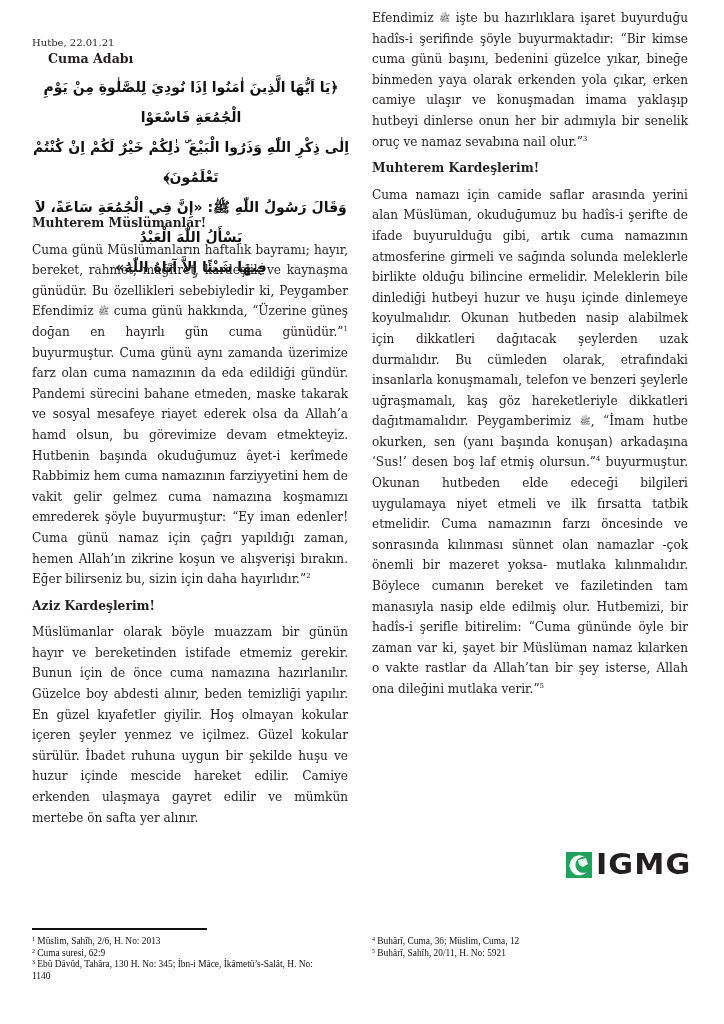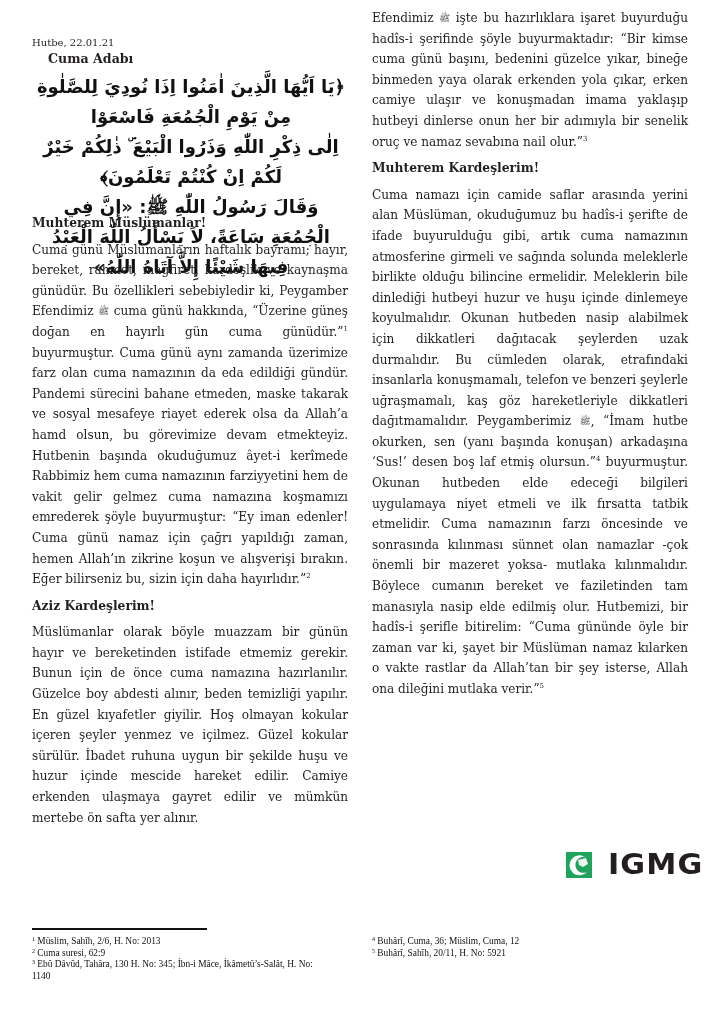--- a/index.html
+++ b/index.html
@@ -15,35 +15,35 @@
   }
   .col-left { left: 32px; }
   .col-right { left: 372px; }
   .col p { margin: 0; }
   .header-date { position: absolute; top: 35px; left: 32px; font-size: 10px; line-height: 16px; }
   .header-title { position: absolute; top: 51px; left: 32px; font-size: 12.6px; line-height: 16px; font-weight: bold; margin-left: 16px; }
   .arabic {
     position: absolute; left: 32px; width: 318px; top: 72px;
     direction: rtl; text-align: center;
     font-family: "DejaVu Sans", sans-serif; font-weight: bold;
-    font-size: 18px; line-height: 30px; color: #111;
+    font-size: 14px; line-height: 30px; color: #111;
   }
   .h { font-weight: bold; font-size: 12.3px; margin: 0; }
   .b { font-weight: normal; }
   sup { font-size: 7px; line-height: 0; vertical-align: 5px; }
   .salavat { font-size: 9px; vertical-align: 1px; }
   .fn-rule { position: absolute; top: 928px; left: 32px; width: 175px; height: 1.5px; background: #111; }
   .footnotes {
     position: absolute; font-family: "Liberation Serif", serif;
     font-size: 9.4px; line-height: 11.6px; color: #111; width: 320px;
   }
   .fn-left { left: 32px; top: 936px; }
   .fn-right { left: 372px; top: 936px; }
   .footnotes .fn sup { font-size: 6px; vertical-align: 3px; }
-  .logo { position: absolute; left: 566px; top: 851px; height: 28px; display: flex; align-items: center; gap: 16px; }
+  .logo { position: absolute; left: 566px; top: 851px; height: 28px; display: flex; align-items: center; gap: 4px; }
   .logo-mark { width: 26px; height: 26px; background: #1fa35c; position: relative; }
   .logo-text {
     font-family: "DejaVu Sans", sans-serif; font-weight: bold;
     font-size: 28px; line-height: 28px; letter-spacing: 1px; color: #231f20;
     transform: scaleX(1.08); transform-origin: left center;
   }
 </style>
 </head>
 <body>
 

